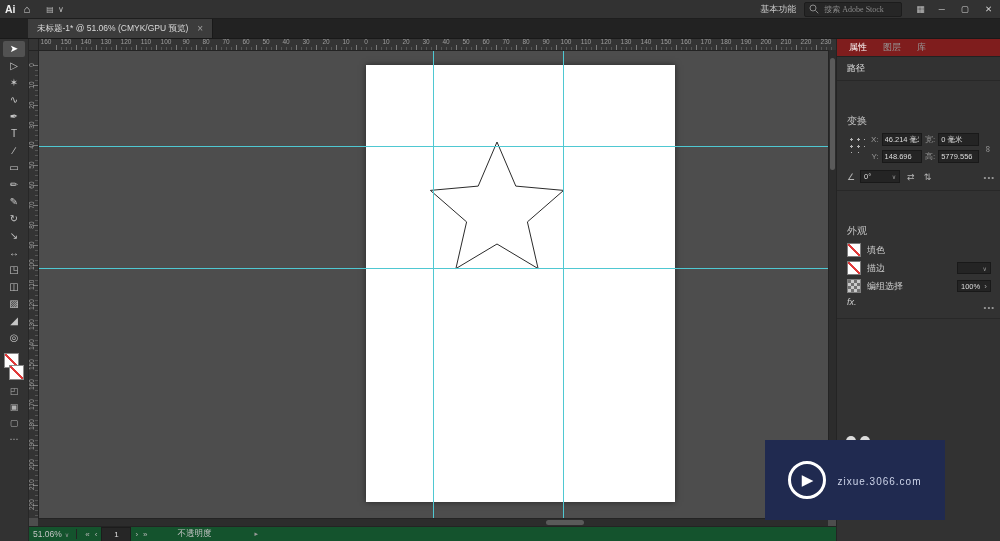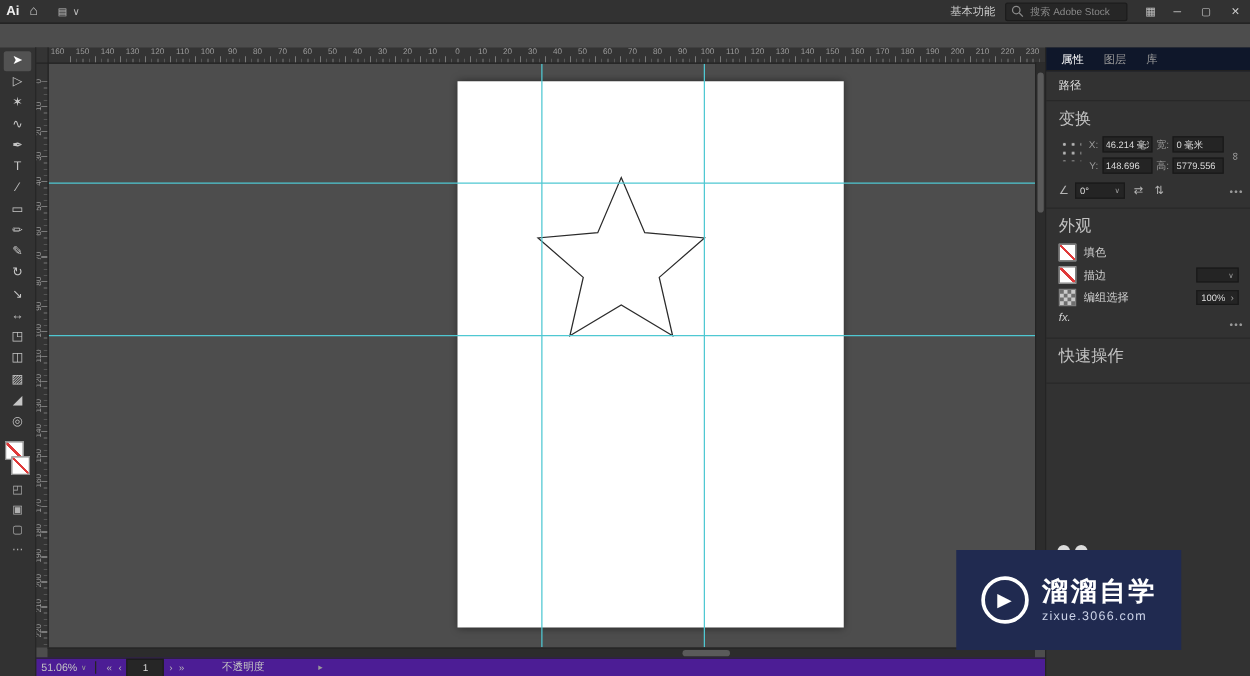--- a/index.html
+++ b/index.html
@@ -11,21 +11,21 @@
     display:flex;align-items:center;color:#c9c9c9;font-size:9.5px;z-index:30;}
   .logo{color:#efefef;font-weight:bold;font-size:10.5px;padding:0 6px 0 5px;}
   .home-icon{font-size:11px;padding:0 8px 0 2px;color:#cfcfcf;}
   .menus{display:flex;align-items:center;}
   .menu-item{padding:0 7px;white-space:nowrap;cursor:default;}
   .menu-extra{padding:0 8px;color:#bdbdbd;font-size:8px;letter-spacing:1px;}
   .spacer{flex:1;}
   .workspace-btn{background:none;border:none;color:#c9c9c9;font-size:9px;padding:0 8px;white-space:nowrap;}
   .searchbox{display:flex;align-items:center;gap:3px;background:#262626;border:1px solid #1c1c1c;border-radius:2px;
     height:13px;width:88px;padding:0 4px;margin-right:8px;}
-  .searchbox input{background:transparent;border:none;outline:none;color:#bbb;font-size:8px;width:70px;font-family:Liberation Sans, sans-serif;}
+  .searchbox input{background:transparent;border:none;outline:none;color:#bbb;font-size:8px;width:70px;font-family:Liberation Serif, serif;}
   .searchbox input::placeholder{color:#8a8a8a;}
   .apps-icon{padding:0 6px;color:#bdbdbd;font-size:9px;}
   .win-controls{display:flex;align-items:center;height:100%;}
   .win-controls span{padding:0 8px;font-size:8.5px;color:#d0d0d0;display:flex;align-items:center;height:100%;}
 
   
   .tabstrip{position:absolute;top:18px;left:0;right:0;height:20px;background:#222;border-bottom:1px solid #191919;
     display:flex;align-items:flex-end;z-index:25;}
   .doc-tab{margin-left:28px;height:19px;background:#3c3c3c;color:#d9d9d9;font-size:8.5px;display:flex;align-items:center;
     gap:9px;padding:0 9px;border-right:1px solid #191919;white-space:nowrap;}
@@ -61,37 +61,37 @@
   .guide-h{position:absolute;left:0;right:0;height:1px;background:#4fc8d2;}
   .guide-v{position:absolute;top:0;bottom:0;width:1px;background:#4fc8d2;}
 
   
   .vscroll{position:absolute;top:50px;left:828px;width:8px;height:468px;background:#2c2c2c;border-left:1px solid #242424;z-index:11;}
   .vthumb{position:absolute;top:8px;left:1px;width:5px;height:112px;background:#5a5a5a;border-radius:3px;}
   .hscroll{position:absolute;top:518px;left:38px;width:790px;height:8px;background:#2c2c2c;border-top:1px solid #242424;z-index:11;}
   .hthumb{position:absolute;left:508px;top:1px;width:38px;height:5px;background:#5a5a5a;border-radius:3px;}
 
   
-  .statusbar{position:absolute;top:526px;left:28px;width:808px;height:15px;background:#4c1d95;border-top:1px solid #232323;
+  .statusbar{position:absolute;top:526px;left:28px;width:808px;height:15px;background:#14532d;border-top:1px solid #232323;
     display:flex;align-items:center;color:#c4c4c4;font-size:8.5px;gap:3px;padding:0 0 0 5px;box-sizing:border-box;z-index:12;}
   .sb-caret{font-size:6px;color:#9a9a9a;}
   .sb-div{width:1px;height:10px;background:#242424;margin:0 4px;}
   .sb-nav{color:#b8b8b8;font-size:8px;padding:0 1px;}
   .sb-field{width:24px;height:11px;background:#262626;border:1px solid #1c1c1c;color:#ddd;font-size:8px;text-align:center;font-family:inherit;}
   .sb-status{margin-left:26px;color:#c4c4c4;}
   .sb-expand{margin-left:40px;color:#9a9a9a;font-size:7px;}
 
   
   .rightpanel{position:absolute;top:38px;left:836px;width:164px;bottom:0;background:#323232;border-left:1px solid #242424;
     color:#cfcfcf;font-size:9px;z-index:15;}
-  .panel-tabs{display:flex;align-items:center;height:18px;background:#0f172a;border-bottom:1px solid #222;padding-left:4px;}
+  .panel-tabs{display:flex;align-items:center;height:18px;background:#7f1d1d;border-bottom:1px solid #222;padding-left:4px;}
   .ptab{padding:0 8px;color:#979797;}
   .ptab.active{color:#fff;}
   .psection{padding:5px 10px 7px 10px;border-bottom:1px solid #282828;position:relative;}
-  .psec-title{color:#c3c3c3;font-size:13px;margin-bottom:5px;}
+  .psec-title{color:#c3c3c3;font-size:10px;margin-bottom:5px;margin-top:28px;}
   .obj-row{padding:5px 10px;border-bottom:1px solid #282828;color:#e0e0e0;font-size:9px;}
   .tr-grid{display:flex;gap:6px;align-items:flex-start;}
   .ref-locator{width:18px;height:18px;margin-top:2px;
     background-image:radial-gradient(#b5b5b5 1px,transparent 1.3px);background-size:7px 7px;background-position:1px 1px;}
   .fields{flex:1;display:grid;grid-template-columns:auto 1fr auto 1fr;gap:4px 3px;align-items:center;}
   .fields label{font-size:8px;color:#9a9a9a;text-align:right;}
   .pfield{background:#242424;border:1px solid #191919;color:#ddd;font-size:7.5px;height:13px;padding:0 2px;
     width:100%;box-sizing:border-box;overflow:hidden;white-space:nowrap;font-family:inherit;}
   .link-col{display:flex;flex-direction:column;justify-content:center;height:32px;color:#a9a9a9;}
   .chain{display:inline-block;transform:rotate(90deg);font-size:9px;}
@@ -143,20 +143,26 @@
       <input type="text" readonly="" placeholder="搜索 Adobe Stock" style="">
     </div>
     <span class="apps-icon">▦</span>
     <div class="win-controls">
       <span>─</span>
       <span>▢</span>
       <span>✕</span>
     </div>
   </header>
 
+  <div class="tabstrip">
+    <div class="doc-tab">
+      <span>未标题-1* @ 51.06% (CMYK/GPU 预览)</span>
+      <span class="tab-close">×</span>
+    </div>
+  </div>
 
   <div class="toolbar">
     <div style="display:flex;flex-direction:column;align-items:center;gap:1px;">
         <div class="tool active">➤</div>
         <div class="tool">▷</div>
         <div class="tool">✶</div>
         <div class="tool">∿</div>
         <div class="tool">✒</div>
         <div class="tool">T</div>
         <div class="tool">∕</div>
@@ -344,31 +350,27 @@
           <span>100%</span>
           <span class="submenu-arrow">›</span>
         </span>
       </div>
       <div class="app-row">
         <span class="fx-label">fx.</span>
         <span class="more-dots" style="bottom:6px;">•••</span>
       </div>
     </div>
 
-    <div class="psection">
-      <div class="psec-title">快速操作</div>
-    </div>
 
     <div class="panel-dots">
         <i></i>
         <i></i>
       </div>
   </aside>
 
   <div class="watermark">
     <span class="wm-logo">▶</span>
     <span class="wm-text">
-      <span class="wm-brand">溜溜自学</span>
       <span class="wm-url">zixue.3066.com</span>
     </span>
   </div>
 
 </div>
 
 </body></html>

